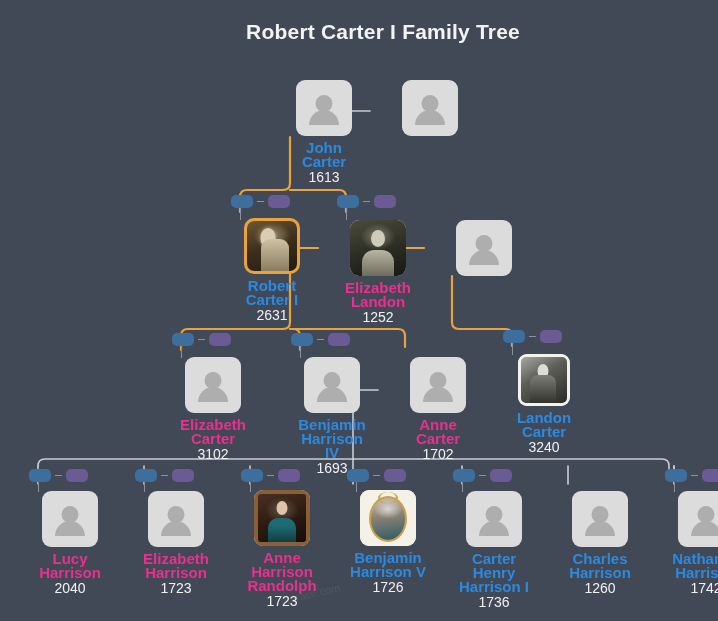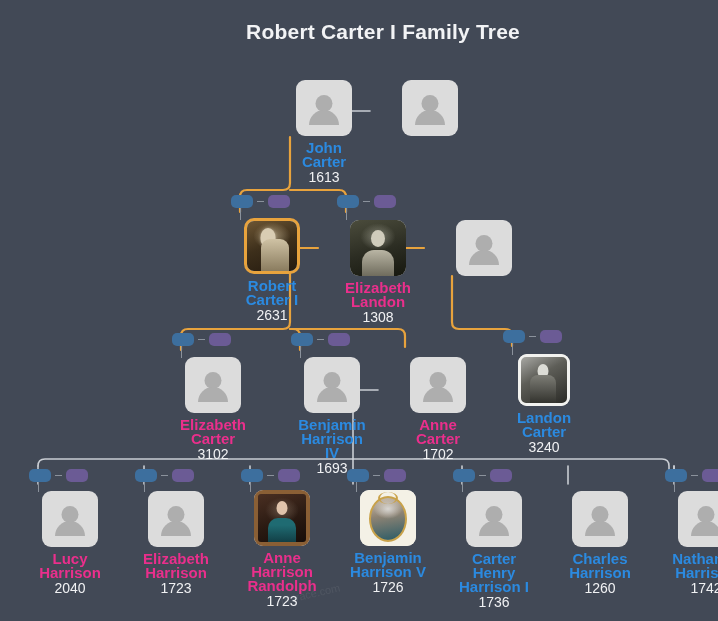--- a/index.html
+++ b/index.html
@@ -380,21 +380,21 @@
         <div class="name male">Robert
 Carter I</div>
         <div class="year">2631</div>
       </div>
       <div class="node" style="left: 318px; top: 220px;">
         <div class="thumb">
           <div class="portrait p-elizland"></div>
         </div>
         <div class="name female">Elizabeth
 Landon</div>
-        <div class="year">1308</div>
+        <div class="year">1252</div>
       </div>
       <div class="node" style="left: 424px; top: 220px;">
         <div class="thumb">
           <div class="sil-head"></div>
           <div class="sil-body"></div>
         </div>
       </div>
       <div class="node" style="left: 153px; top: 357px;">
         <div class="thumb">
           <div class="sil-head"></div>

